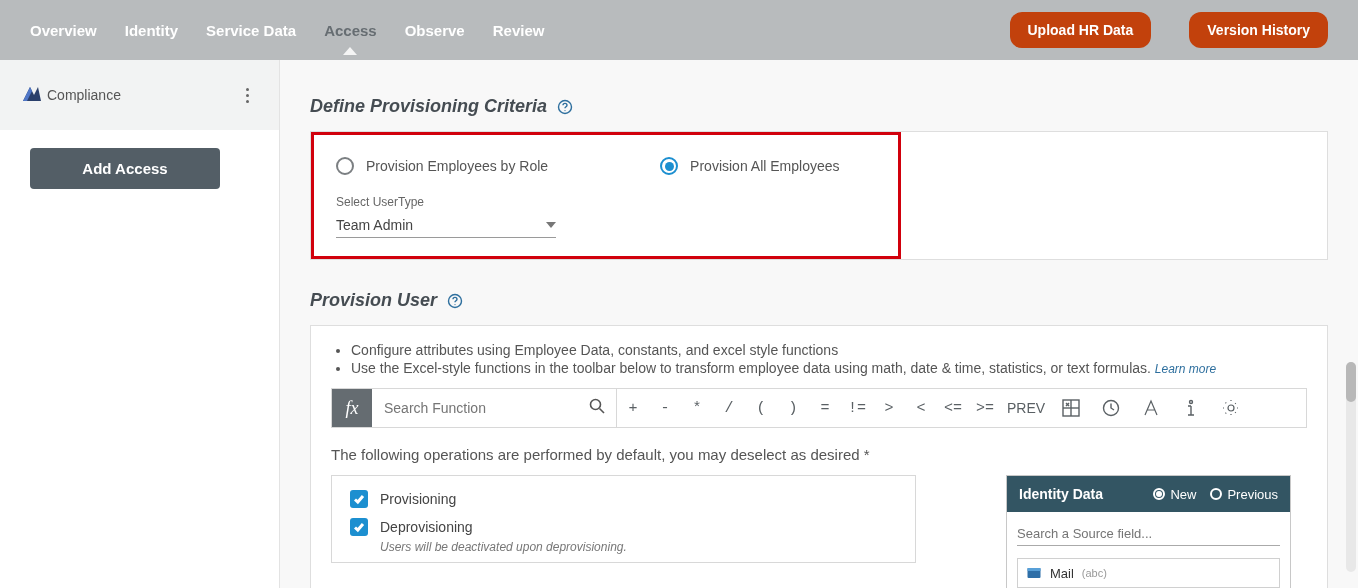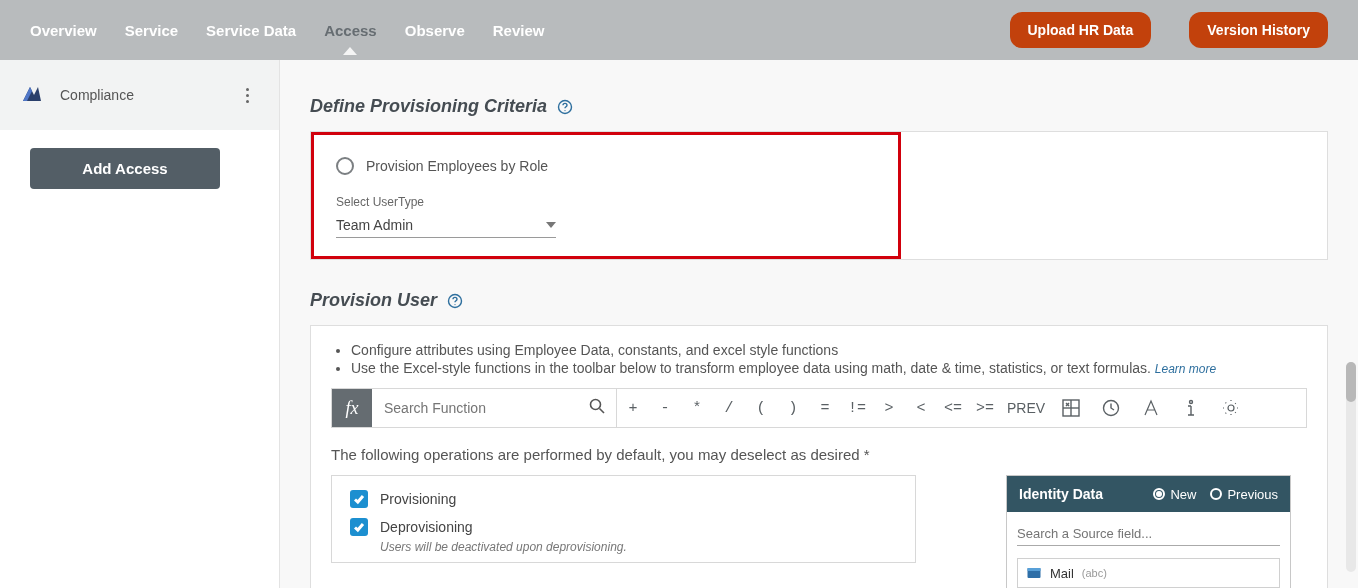--- a/index.html
+++ b/index.html
@@ -14,21 +14,21 @@
     content:""; position:absolute; bottom:-1px; left:50%; transform:translateX(-50%);
     width:0; height:0; border-left:7px solid transparent; border-right:7px solid transparent; border-bottom:8px solid #f5f5f5;
   }
   .topnav .spacer { flex:1; }
   .btn-dark { background:#c2410c; color:#fff; border:none; border-radius:12px; padding:10px 18px; font-size:14px; font-weight:600; cursor:pointer; }
 
   .layout { display:flex; height:calc(588px - 48px); }
 
   
   .sidebar { width:280px; background:#fff; border-right:1px solid #e3e3e3; }
-  .side-header { height:70px; background:#f2f3f3; display:flex; align-items:center; padding:0 20px; gap:16px; position:relative; }
+  .side-header { height:70px; background:#f2f3f3; display:flex; align-items:center; padding:0 20px; gap:3px; position:relative; }
   .logo { width:24px; height:24px; }
   .side-title { font-size:14px; color:#555; flex:1; }
   .dots { width:24px; height:24px; display:flex; flex-direction:column; align-items:center; justify-content:center; gap:3px; cursor:pointer; }
   .dots span { width:3px; height:3px; background:#666; border-radius:50%; }
   .side-body { padding:18px 30px; }
   .btn-add { width:190px; background:#535e66; color:#fff; border:none; border-radius:4px; padding:12px 0; font-size:15px; font-weight:600; cursor:pointer; }
 
   
   .main { flex:1; background:#f8f8f8; padding:20px 30px 10px 30px; overflow:auto; }
   .section-heading { font-size:18px; font-weight:700; color:#454c52; display:flex; align-items:center; gap:10px; margin:16px 0 14px 0;font-style:italic; }
@@ -81,21 +81,21 @@
   .mail-icon { width:16px; height:16px; }
 
   .page-scrollbar { position:absolute; right:2px; top:362px; width:10px; height:210px; background:#e8e8e8; border-radius:5px; }
   .page-scrollbar::after { content:""; position:absolute; top:0; left:0; width:100%; height:40px; background:#b8b8b8; border-radius:5px; }
 </style>
 </head>
 <body>
 
 <div class="topnav">
   <div class="tab">Overview</div>
-  <div class="tab">Service</div>
+  <div class="tab">Identity</div>
   <div class="tab">Service Data</div>
   <div class="tab active">Access</div>
   <div class="tab">Observe</div>
   <div class="tab">Review</div>
   <div class="spacer"></div>
   <button class="btn-dark">Upload HR Data</button>
   <button class="btn-dark" style="margin-left:10px;">Version History</button>
 </div>
 
 <div class="layout">
@@ -133,20 +133,24 @@
       </span>
     </div>
 
     <div class="criteria-box">
       <div class="criteria-highlight">
         <div class="criteria-row">
           <div class="radio-opt">
             <span class="radio-circle"></span>
             <span>Provision Employees by Role</span>
           </div>
+          <div class="radio-opt" style="margin-left:70px;">
+            <span class="radio-circle selected"></span>
+            <span>Provision All Employees</span>
+          </div>
         </div>
         <div class="field-label">Select UserType</div>
         <div class="dropdown">
           <span>Team Admin</span>
           <span class="caret-down"></span>
         </div>
       </div>
     </div>
 
     <div class="section-heading" style="margin-top:30px;">

